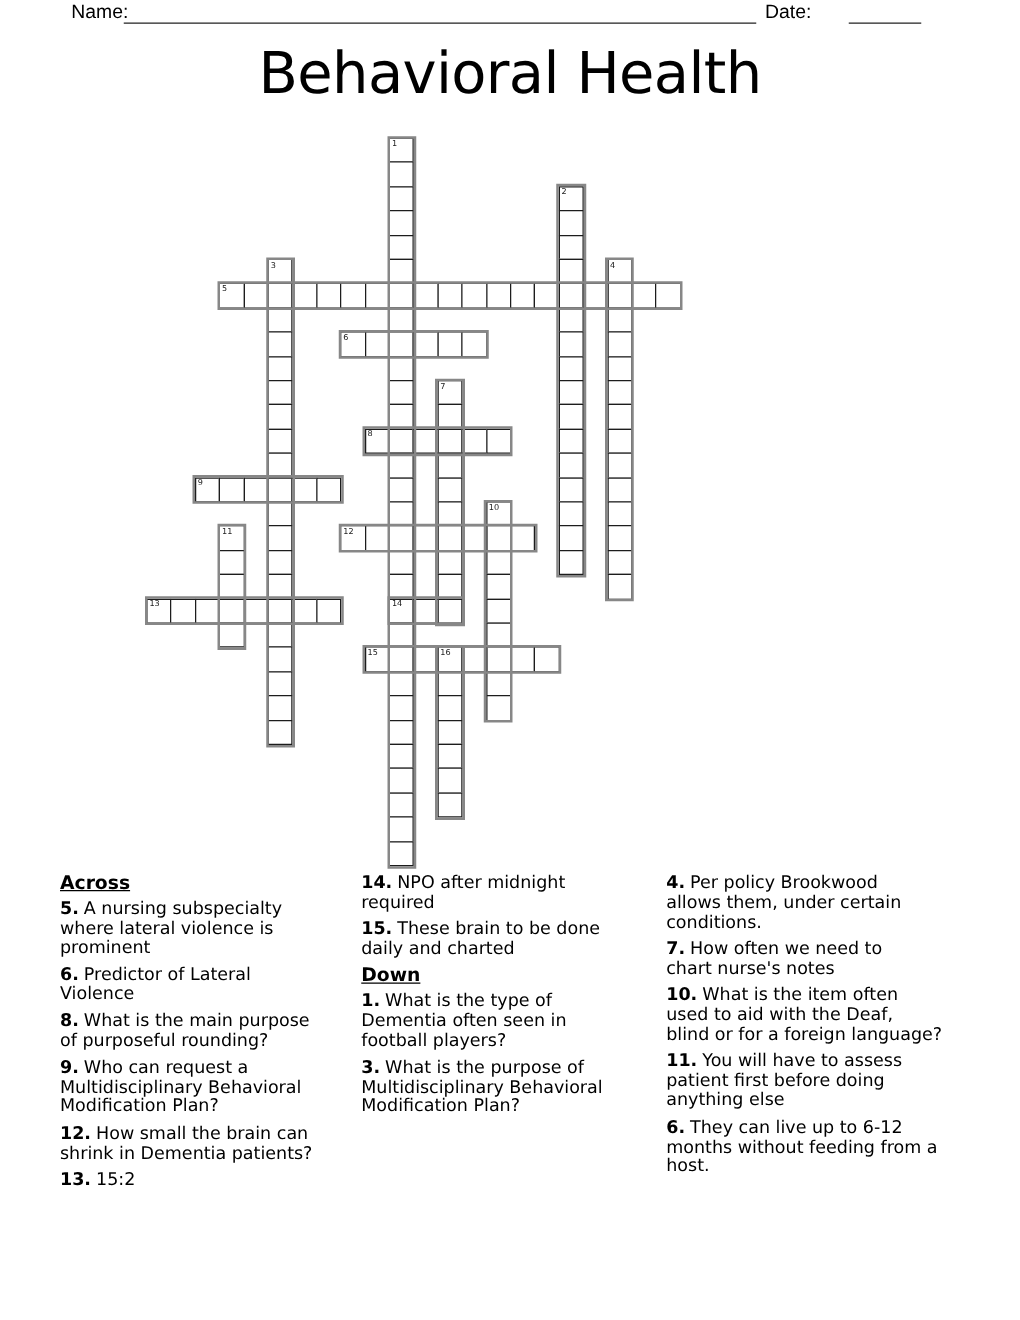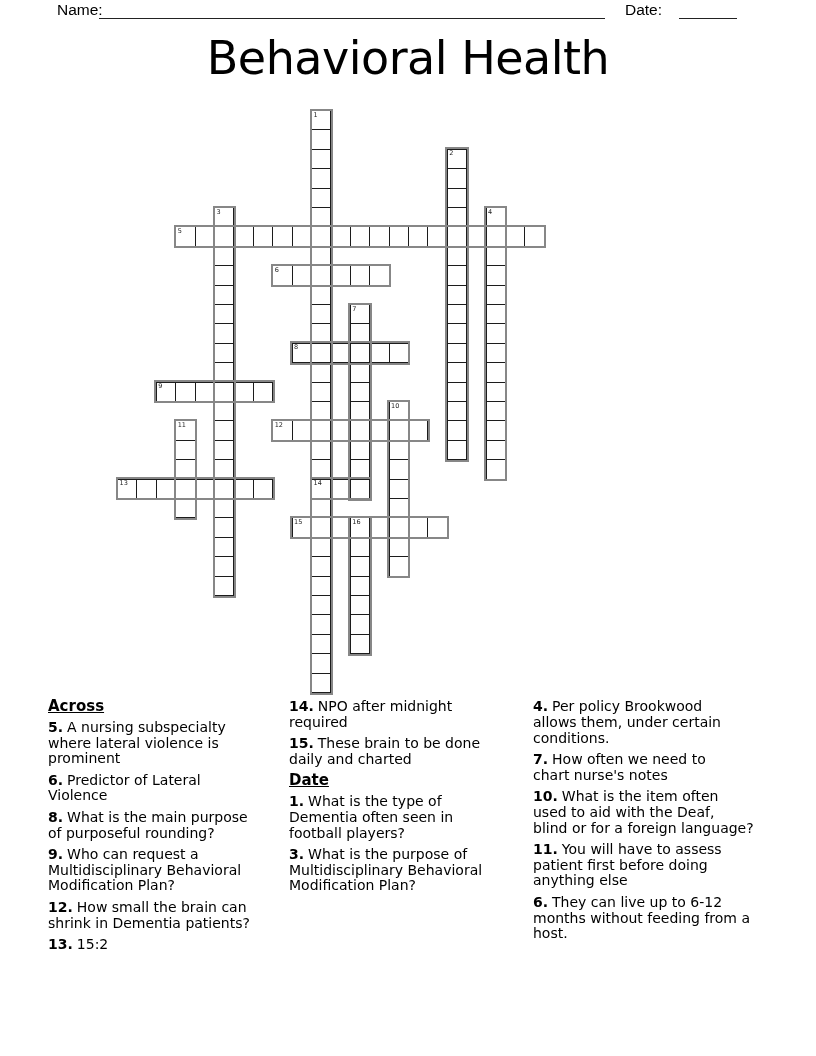--- a/index.html
+++ b/index.html
@@ -18,21 +18,21 @@
   
   .hdr-label {
     position: absolute;
     top: 1px;
     font-family: "Liberation Sans", sans-serif;
     font-size: 15.5px;
     line-height: 18px;
     color: #000;
   }
   #name-label { left: 40px; margin-left: 17px; }
-  #date-label { left: 625px; text-align: right; }
+  #date-label { left: 612px; text-align: right; }
   .hdr-line {
     position: absolute;
     height: 17px;
     border-bottom: 1.6px solid #222;
   }
   #name-line { left: 99px;  width: 506px; top: 1px; }
   #date-line { left: 679px; width: 58px;  top: 1px; }
   
   #page-title {
     position: absolute;
@@ -327,21 +327,21 @@
 Modification Plan?</span></div>
     <div class="clue"><span class="clue-num">12.</span><span class="clue-text">How small the brain can
 shrink in Dementia patients?</span></div>
     <div class="clue"><span class="clue-num">13.</span><span class="clue-text">15:2</span></div>
   </div>
 <div class="clue-col" id="clue-col-2">
     <div class="clue"><span class="clue-num">14.</span><span class="clue-text">NPO after midnight
 required</span></div>
     <div class="clue"><span class="clue-num">15.</span><span class="clue-text">These brain to be done
 daily and charted</span></div>
-    <div class="clue-header">Date</div>
+    <div class="clue-header">Down</div>
     <div class="clue"><span class="clue-num">1.</span><span class="clue-text">What is the type of
 Dementia often seen in
 football players?</span></div>
     <div class="clue"><span class="clue-num">3.</span><span class="clue-text">What is the purpose of
 Multidisciplinary Behavioral
 Modification Plan?</span></div>
   </div>
 <div class="clue-col" id="clue-col-3">
     <div class="clue"><span class="clue-num">4.</span><span class="clue-text">Per policy Brookwood
 allows them, under certain

